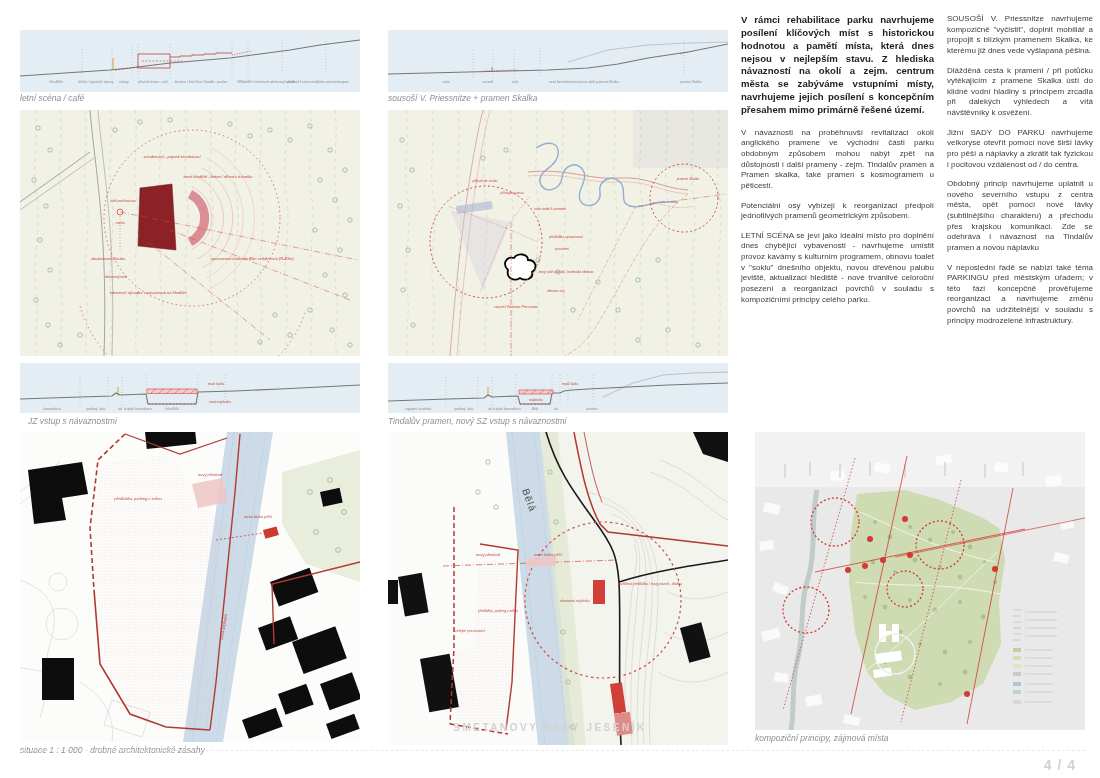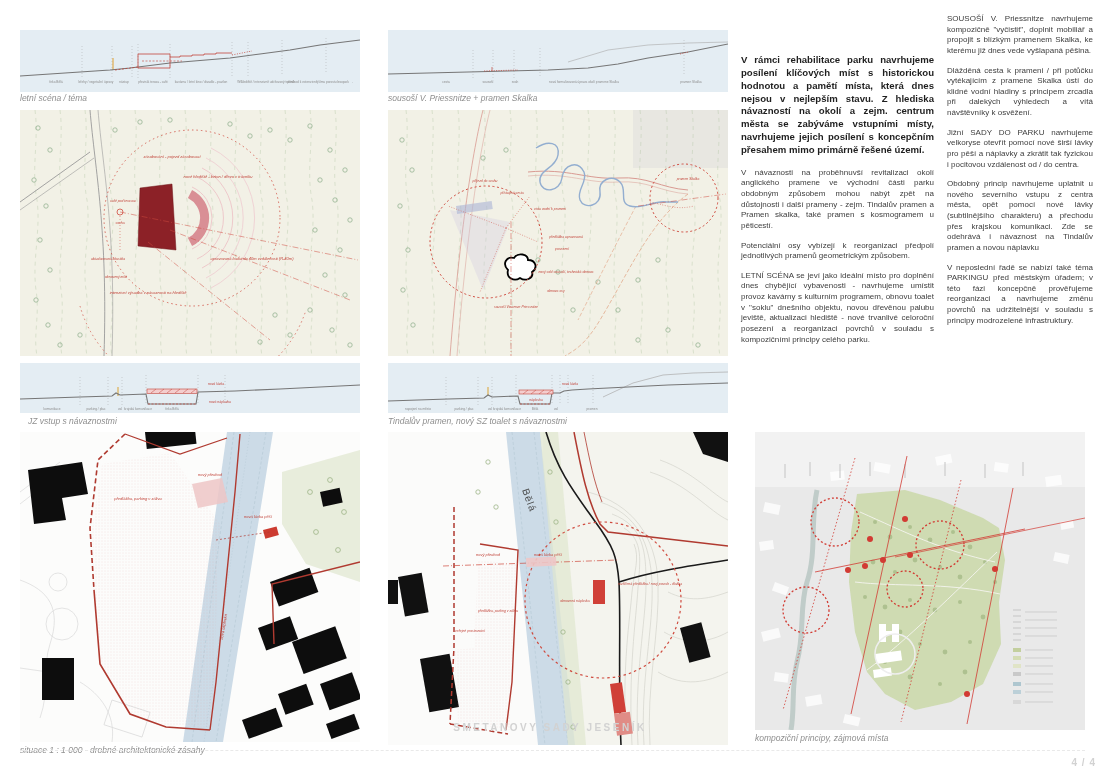--- a/index.html
+++ b/index.html
@@ -5,26 +5,26 @@
   html,body{margin:0;padding:0;}
   body{width:1100px;height:778px;position:relative;background:#ffffff;overflow:hidden;
        font-family:"Liberation Sans",sans-serif;}
   .panel{position:absolute;}
   .cap{position:absolute;font-style:italic;font-size:8.5px;color:#8f8f8f;white-space:nowrap;}
   
   #textcols{position:absolute;left:741px;top:14px;width:352px;display:flex;gap:13px;}
   #textcols .tcol1{width:193px;}
   #textcols .tcol2{width:146px;}
   #textcols p{margin:0 0 9px 0;font-size:8px;line-height:1.33;text-align:justify;color:#3d3d3d;}
-  #textcols p.lead{font-size:9.6px;font-weight:bold;color:#1f1f1f;line-height:1.34;margin-bottom:11px;margin-top:40px;}
+  #textcols p.lead{font-size:9.6px;font-weight:bold;color:#1f1f1f;line-height:1.34;margin-bottom:11px;}
   
   #footer-line{position:absolute;left:20px;right:15px;top:750px;border-top:1px dashed #e9e9e9;}
   #footer-title{position:absolute;left:0;right:0;top:722px;text-align:center;
      font-size:10px;font-weight:bold;letter-spacing:2.5px;color:#d2d2d2;}
-  #footer-page{position:absolute;right:4px;top:757px;font-size:10px;font-weight:bold;
+  #footer-page{position:absolute;right:24px;top:757px;font-size:14px;font-weight:bold;
      letter-spacing:1px;color:#d2d2d2;}
   
   svg text{font-family:"Liberation Sans",sans-serif;}
   .mlbl{font-size:3.2px;fill:#8c8c8c;text-anchor:middle;}
   .rlbl{font-size:4px;font-style:italic;fill:#c2453b;text-anchor:middle;}
   .rlbl-s{font-size:3.4px;font-style:italic;fill:#c2453b;text-anchor:middle;}
 </style>
 </head>
 <body>
 
@@ -66,21 +66,21 @@
     <text class="mlbl" x="104" y="53">nástup</text>
     <text class="mlbl" x="133" y="53">převislá terasa - café</text>
     <text class="mlbl" x="181" y="53">kavárna / letní kino / divadlo - pavilon</text>
     <text class="mlbl" x="220" y="53">WC</text>
     <text class="mlbl" x="248" y="53">hlediště / intenzivně udržovaný trávník</text>
     <text class="mlbl" x="292" y="53">přechod k extenzivnějšímu porostu</text>
     <text class="mlbl" x="325" y="53">lesopark →</text>
   </g>
 </svg>
 </div>
-<div class="cap" style="left:20px;top:93px">letní scéna / téma</div>
+<div class="cap" style="left:20px;top:93px">letní scéna / café</div>
 
 <div class="panel" style="left:388px;top:30px">
 <svg width="340" height="62" viewBox="0 0 340 62">
   <rect width="340" height="62" fill="#e4edf3"></rect>
   <polyline points="180,32 220,20 260,15 300,13 340,12" fill="none" stroke="#adadad" stroke-width="0.8" opacity="0.8"></polyline>
   <g stroke="#9a9a9a" stroke-width="0.4" stroke-dasharray="1,2">
     <line x1="85" y1="20" x2="85" y2="48"></line>
         <line x1="105" y1="20" x2="105" y2="48"></line>
     <line x1="126" y1="20" x2="126" y2="48"></line>
         <line x1="152" y1="18" x2="152" y2="48"></line>
@@ -352,21 +352,21 @@
     <text class="mlbl" x="102" y="47">val</text>
     <text class="mlbl" x="119" y="47">krajská komunikace</text>
     <text class="mlbl" x="147" y="47">Bělá</text>
     <text class="mlbl" x="168" y="47">val</text>
     <text class="mlbl" x="204" y="47">pramen</text>
     <text class="mlbl rlbl-s" x="182" y="22" style="fill:#c2453b">nová lávka</text>
     <text class="mlbl rlbl-s" x="148" y="38" style="fill:#c2453b">náplavka</text>
   </g>
 </svg>
 </div>
-<div class="cap" style="left:388px;top:416px">Tindalův pramen, nový SZ toalet s návaznostmi</div>
+<div class="cap" style="left:388px;top:416px">Tindalův pramen, nový SZ vstup s návaznostmi</div>
 
 <div class="panel" style="left:20px;top:432px">
 <svg width="340" height="310" viewBox="0 0 340 310">
   <rect width="340" height="310" fill="#fcfcfb"></rect>
   <g stroke="#dddddd" stroke-width="0.8" fill="none">
     <circle cx="42" cy="192" r="16"></circle>
         <circle cx="38" cy="150" r="9"></circle>
     <path d="M0,148 C28,158 42,176 30,212 C22,236 30,258 20,286"></path>
     <path d="M60,250 C80,262 96,282 92,310"></path>
         <path d="M0,236 L28,240"></path>

